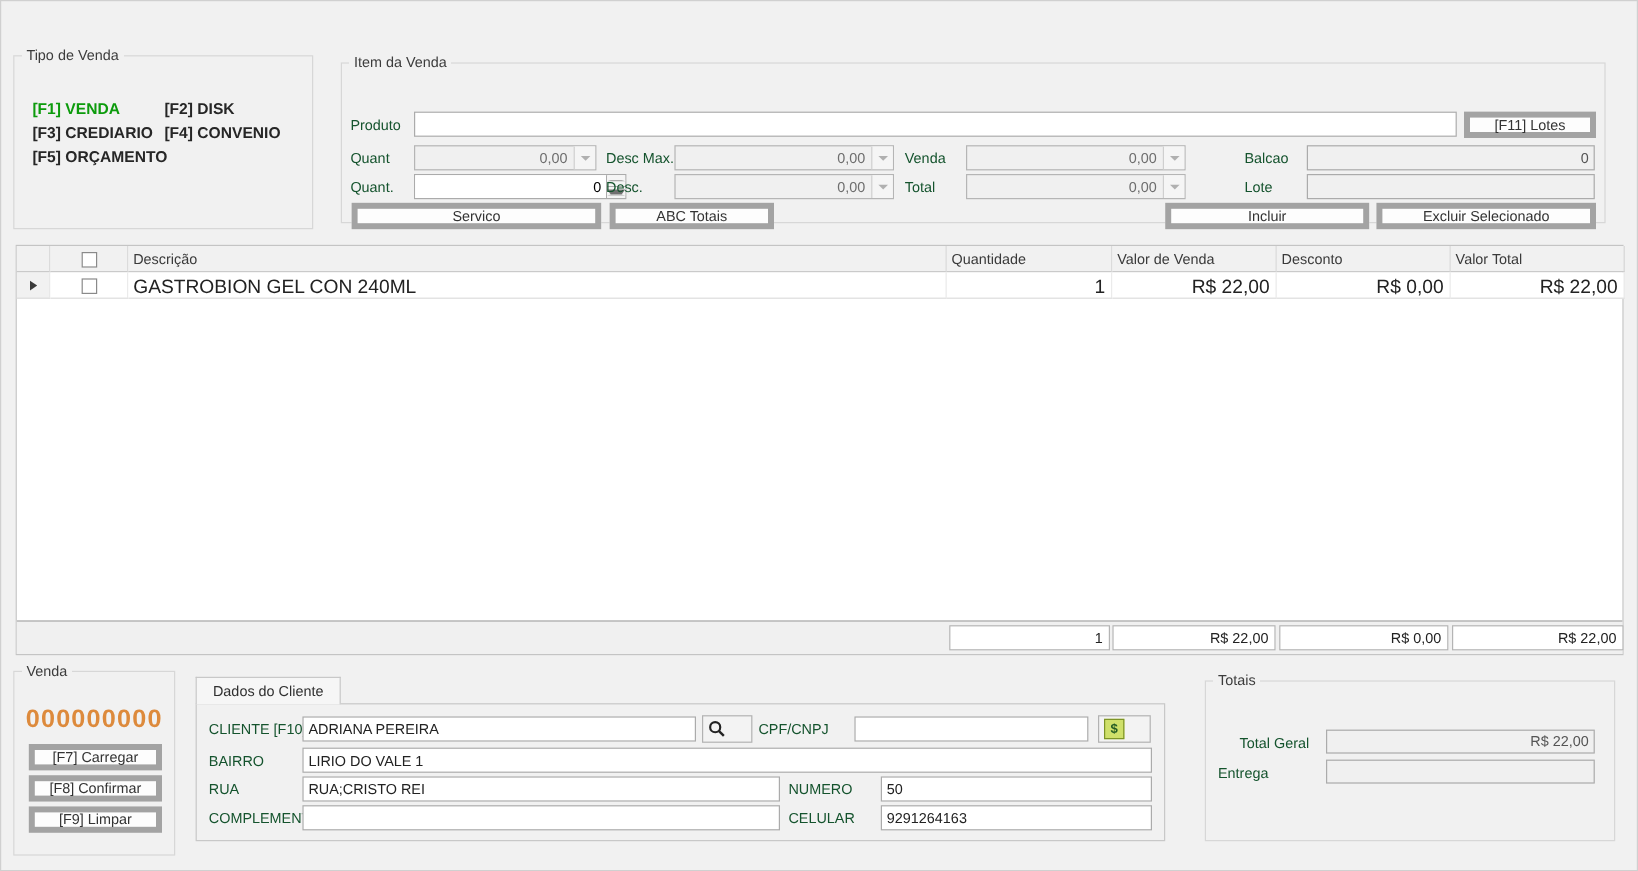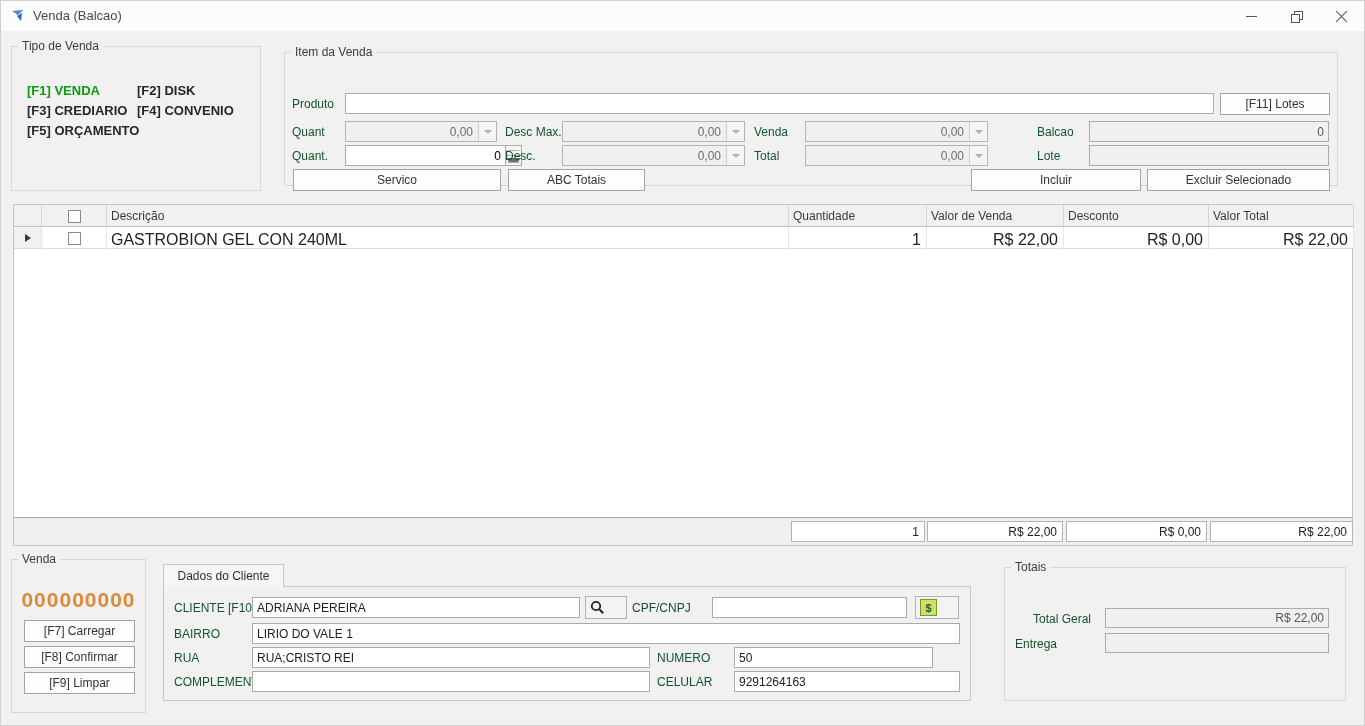--- a/index.html
+++ b/index.html
@@ -23,21 +23,21 @@
   .glyph-close::before { transform:rotate(45deg); } .glyph-close::after { transform:rotate(-45deg); }
 
   
   fieldset { position:absolute; border:1px solid #d7d7d7; background:transparent; }
   legend { font-size:12px; color:#3c3c3c; padding:0 4px; margin-left:6px; }
   .lbl { position:absolute; font-size:12px; color:#14532d; white-space:nowrap; }
   .tb { position:absolute; height:21px; background:#fff; border:1px solid #ababab;
         font-family:"Liberation Sans", sans-serif; font-size:12px; color:#222; padding:0 4px; }
   .tb.ro { background:#f0f0f0; color:#555; }
   .tb.num { text-align:right; }
-  .btn { position:absolute; height:22px; background:#fdfdfd; border:1px solid #a3a3a3;
+  .btn { position:absolute; height:22px; background:#fdfdfd; border:5px solid #a3a3a3;
          font-family:"Liberation Sans", sans-serif; font-size:12px; color:#333;
          display:flex; align-items:center; justify-content:center; cursor:default; }
   .combo { position:absolute; height:21px; border:1px solid #b5b5b5; background:#f0f0f0; display:flex; }
   .combo .val { flex:1; font-size:12px; color:#6e6e6e; text-align:right; padding:3px 5px 0 0; }
   .combo .dd { width:18px; border-left:1px solid #cfcfcf; background:#f5f5f5; display:flex; align-items:center; justify-content:center; }
   .tri-down { width:0; height:0; border-left:4px solid transparent; border-right:4px solid transparent; border-top:4px solid #b0b0b0; }
   .spin-wrap { position:absolute; height:21px; display:flex; }
   .spin-wrap input { flex:1; height:19px; border:none; outline:none; font-size:12px; text-align:right; padding-right:4px;
                      font-family:"Liberation Sans", sans-serif; }
   .spin-box { border:1px solid #ababab; background:#fff; display:flex; flex:1; }
@@ -78,36 +78,20 @@
               display:flex; align-items:center; justify-content:flex-start; padding-left:4px; }
   .money-chip { width:17px; height:17px; background:#cfe06a; border:1px solid #7d9427;
                 display:flex; align-items:center; justify-content:center;
                 font-size:11px; font-weight:bold; color:#245c24; }
 </style>
 </head>
 <body>
 
 <div class="app">
 
-  <div class="titlebar">
-    <svg class="app-icon" viewBox="0 0 16 16">
-      <path d="M2 3 L13 2 L8 7 Z" fill="#4a86d8"></path>
-      <path d="M7 8 L12 5 L11 13 Z" fill="#2f66b8"></path>
-    </svg>
-    <span class="title-text">Venda (Balcao)</span>
-    <div class="winbtn min">
-        <div class="glyph-min"></div>
-      </div>
-    <div class="winbtn max">
-        <div class="glyph-restore"></div>
-      </div>
-    <div class="winbtn close">
-        <div class="glyph-close"></div>
-      </div>
-  </div>
 
   <fieldset style="left:10px; top:38px; width:250px; height:152px;">
     <legend>Tipo de Venda</legend>
     <span class="tipo-opt active" style="left:15px; top:30px;">[F1] VENDA</span>
     <span class="tipo-opt" style="left:125px; top:30px;">[F2] DISK</span>
     <span class="tipo-opt" style="left:15px; top:50px;">[F3] CREDIARIO</span>
     <span class="tipo-opt" style="left:125px; top:50px;">[F4] CONVENIO</span>
     <span class="tipo-opt" style="left:15px; top:70px;">[F5] ORÇAMENTO</span>
   </fieldset>
 
@@ -234,21 +218,21 @@
     <button class="icon-btn" style="left:751px; top:9px; width:44px;">
       <span class="money-chip">$</span>
     </button>
 
     <span class="lbl" style="left:10px; top:40px;">BAIRRO</span>
     <input class="tb" style="left: 88px; top: 36px; width: 708px;" value="LIRIO DO VALE 1">
 
     <span class="lbl" style="left:10px; top:64px;">RUA</span>
     <input class="tb" style="left: 88px; top: 60px; width: 398px;" value="RUA;CRISTO REI">
     <span class="lbl" style="left:493px; top:64px;">NUMERO</span>
-    <input class="tb" style="left: 570px; top: 60px; width: 199px;" value="50">
+    <input class="tb" style="left: 570px; top: 60px; width: 226px;" value="50">
 
     <span class="lbl" style="left:10px; top:88px;">COMPLEMENTO</span>
     <input class="tb" style="left: 88px; top: 84px; width: 398px;" value="">
     <span class="lbl" style="left:493px; top:88px;">CELULAR</span>
     <input class="tb" style="left: 570px; top: 84px; width: 226px;" value="9291264163">
   </div>
 
   <fieldset style="left:1003px; top:559px; width:342px; height:141px;">
     <legend>Totais</legend>
     <span class="lbl" style="left:28px; top:38px;">Total Geral</span>

